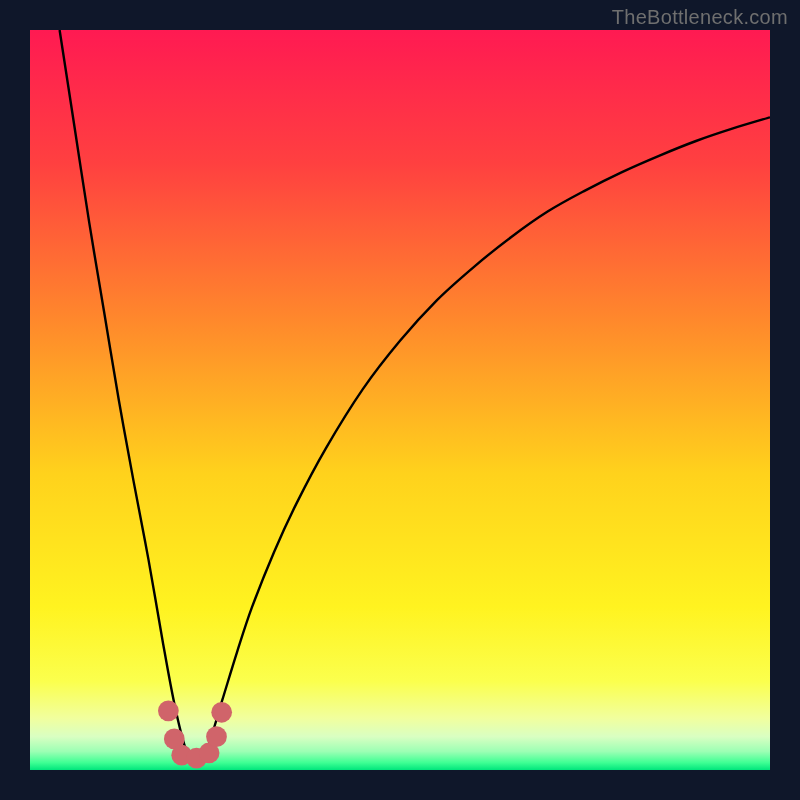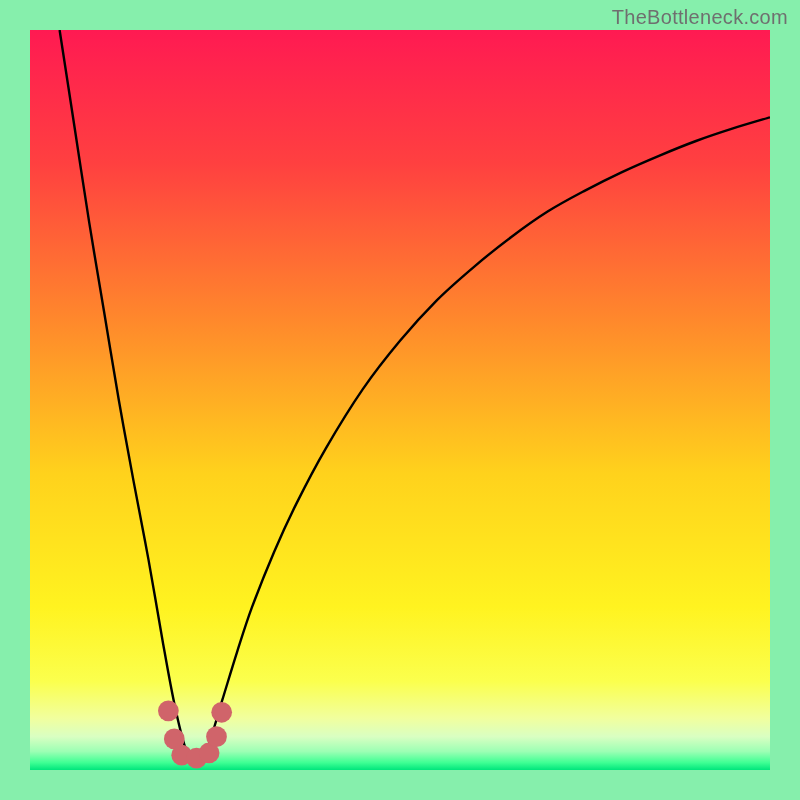--- a/index.html
+++ b/index.html
@@ -8,21 +8,21 @@
     width: 800px;
     height: 800px;
     overflow: hidden;
     background: #000;
     font-family: Arial, Helvetica, sans-serif;
   }
   .frame {
     position: absolute;
     left: 0; top: 0;
     width: 800px; height: 800px;
-    background: #86efac;
+    background: #0f172a;
   }
   .plot {
     position: absolute;
     left: 30px;
     top: 30px;
     width: 740px;
     height: 740px;
     overflow: hidden;
   }
   .watermark {

